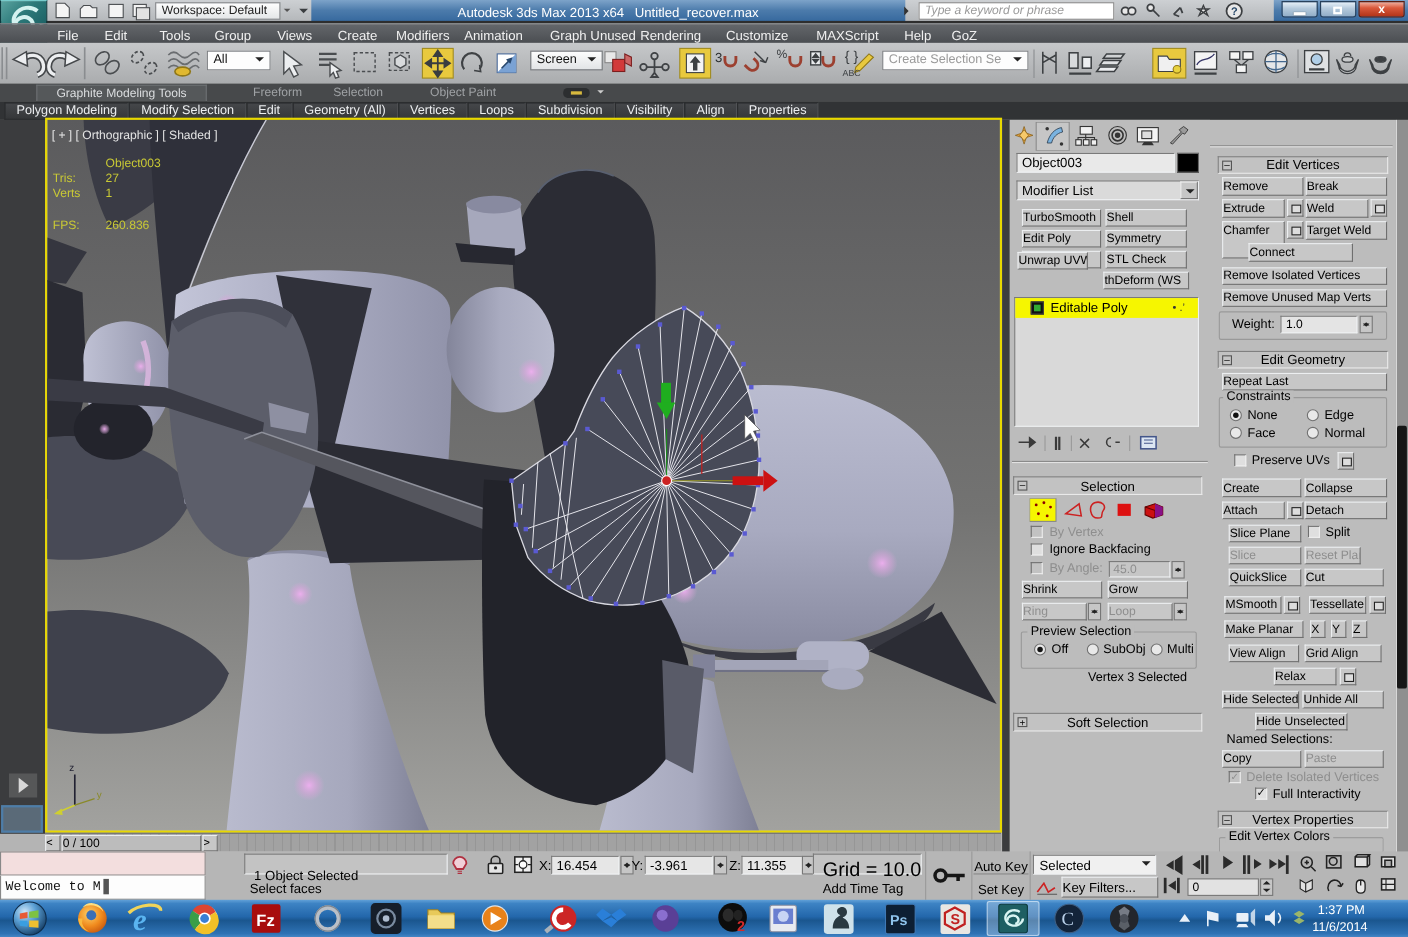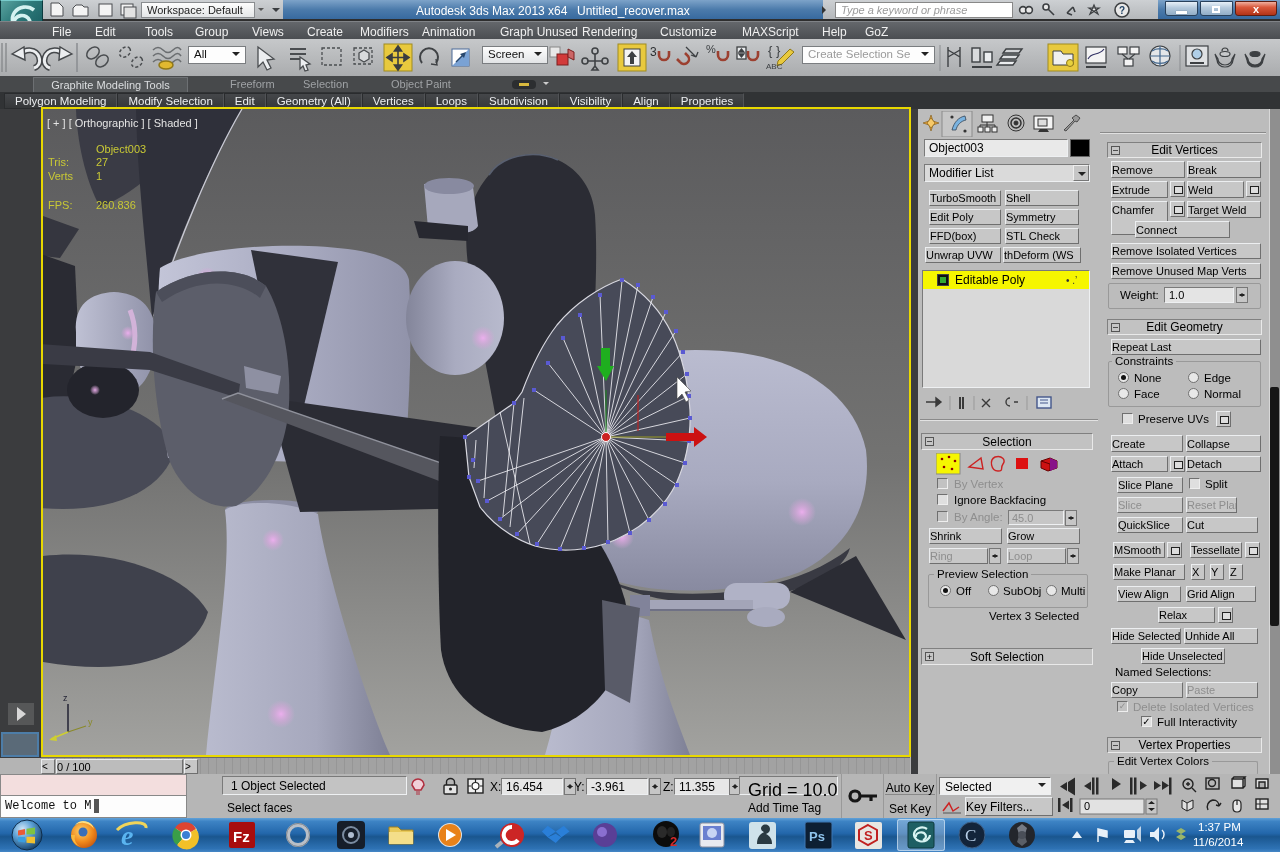--- a/index.html
+++ b/index.html
@@ -519,21 +519,21 @@
 <div class="sunk" style="left:6px;top:55px;width:166px;height:18px;background:#dadada;font-size:12px;color:#000;padding:1px 0 0 4px">Modifier List</div>
 <div class="abs" style="left:155px;top:56px;width:16px;height:16px;background:#c6c6c6;border:1px solid;border-color:#eee #777 #777 #eee">
       <div class="abs" style="left:4px;top:6px;border:4px solid transparent;border-top-color:#222"></div>
     </div>
 <div class="btn" style="left:11px;top:81px;width:72px;height:16px;line-height:15px">TurboSmooth</div>
 <div class="btn" style="left:87px;top:81px;width:74px;height:16px;line-height:15px">Shell</div>
 <div class="btn" style="left:11px;top:100px;width:72px;height:16px;line-height:15px">Edit Poly</div>
 <div class="btn" style="left:87px;top:100px;width:74px;height:16px;line-height:15px">Symmetry</div>
 <div class="btn" style="left:11px;top:119px;width:72px;height:16px;line-height:15px">FFD(box)</div>
 <div class="btn" style="left:87px;top:119px;width:74px;height:16px;line-height:15px">STL Check</div>
-<div class="btn" style="left:7px;top:138px;width:76px;height:16px;line-height:15px">Unwrap UVW</div>
+<div class="btn" style="left:7px;top:120px;width:64px;height:16px;line-height:15px">Unwrap UVW</div>
 <div class="btn" style="left:85px;top:138px;width:78px;height:16px;line-height:15px">thDeform (WS</div>
 
 <div class="sunk" style="left:4px;top:161px;width:168px;height:118px;background:#d9d9d9"></div>
 <div class="abs" style="left:5px;top:162px;width:166px;height:18px;background:#f6f600"></div>
 <div class="abs" style="left:19px;top:165px;width:12px;height:12px;background:#111;border:1px solid #444">
       <div class="abs" style="left:2px;top:2px;width:6px;height:6px;background:#3a3;"></div>
     </div>
 <div class="abs" style="left:37px;top:164px;font-size:12px;color:#000">Editable Poly</div>
 <div class="abs" style="left:148px;top:166px;font-size:10px;color:#333">• .’</div>
 
@@ -676,21 +676,21 @@
 <div class="grp" style="left:8px;top:652px;width:150px;height:14px;border-color:#999;border-bottom:none"></div>
 <div class="abs" style="left:14px;top:646px;font-size:11.5px;color:#000;background:#bcbcbc;padding:0 3px">Edit Vertex Colors</div>
 </div>
 
 <div class="abs" style="left:1269px;top:109px;width:11px;height:666px;background:#8f8f8f;border-left:1px solid #d8d8d8"></div>
 <div class="abs" style="left:1270px;top:387px;width:9px;height:239px;background:#161616;border-radius:2px"></div>
 
 <div class="abs" id="statusbar" style="left:0;top:774px;width:1280px;height:44px;background:#b6b6b6">
 <div class="abs" style="left:0;top:0;width:187px;height:22px;background:#f3dede;border:1px solid #888"></div>
 <div class="abs" style="left:0;top:22px;width:187px;height:22px;background:#fdfdfd;border:1px solid #888;border-top:none;font-family:'Liberation Mono',monospace;font-size:12px;color:#111;padding:3px 0 0 4px">Welcome to M<span style="border-right:5px solid #555"> </span></div>
-<div class="sunk" style="left:222px;top:2px;width:185px;height:19px;background:#c3c3c3;font-size:12px;color:#000;padding:2px 0 0 8px">1 Object Selected</div>
+<div class="sunk" style="left:222px;top:2px;width:185px;height:19px;background:#c3c3c3;font-size:12px;color:#000;padding:12px 0 0 8px">1 Object Selected</div>
 <span class="lbl" style="left:227px;top:27px;font-size:12px">Select faces</span>
 <svg class="abs" style="left:410px;top:3px" width="78" height="18" viewBox="0 0 78 18">
   <path d="M8,2 a6,6 0 0 1 6,6 l-3,5 h-6 l-3,-5 a6,6 0 0 1 6,-6" fill="#f0d0d8" stroke="#b03040" stroke-width="1.6"></path>
       <path d="M6,15 h4 M6,17 h4" stroke="#b03040" stroke-width="1"></path>
   <rect x="34" y="8" width="13" height="9" rx="1" fill="#e4e4e4" stroke="#222" stroke-width="1.4"></rect>
       <path d="M36.5,8 v-3 a4,3.5 0 0 1 8,0 v3" fill="none" stroke="#222" stroke-width="1.4"></path>
       <circle cx="40.5" cy="12" r="1.5" fill="#222"></circle>
   <rect x="58" y="2" width="15" height="14" fill="#f0f0f0" stroke="#222" stroke-width="1.4"></rect>
       <circle cx="65.5" cy="9" r="3.5" fill="#fff" stroke="#222" stroke-width="1.2"></circle>
       <path d="M65.5,2 v3 M65.5,13 v3 M58,9 h3 M70,9 h3" stroke="#222" stroke-width="1.2"></path>

